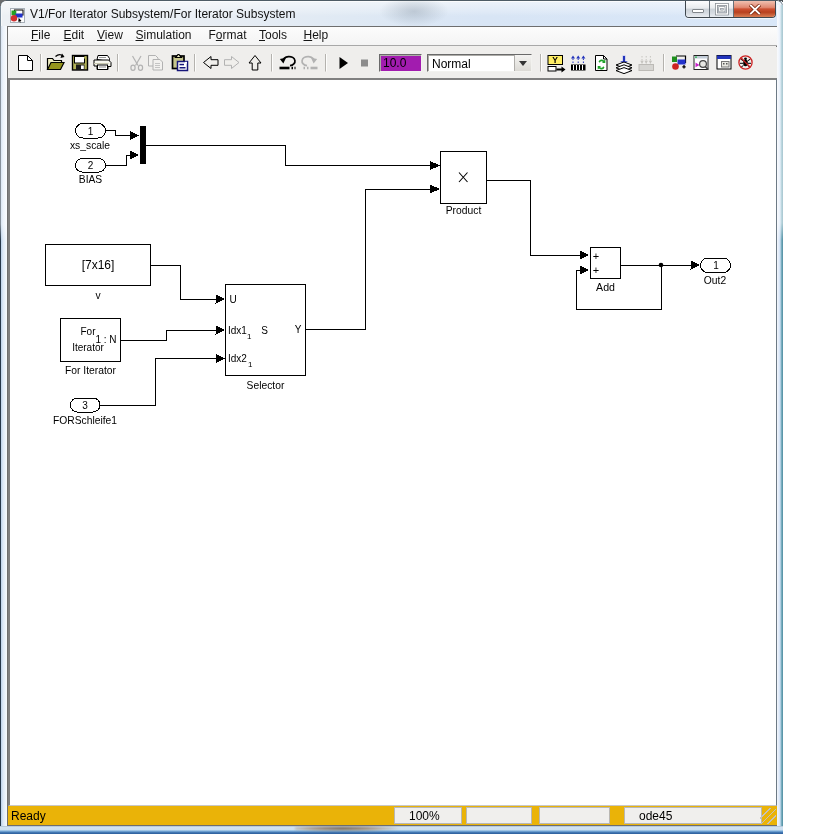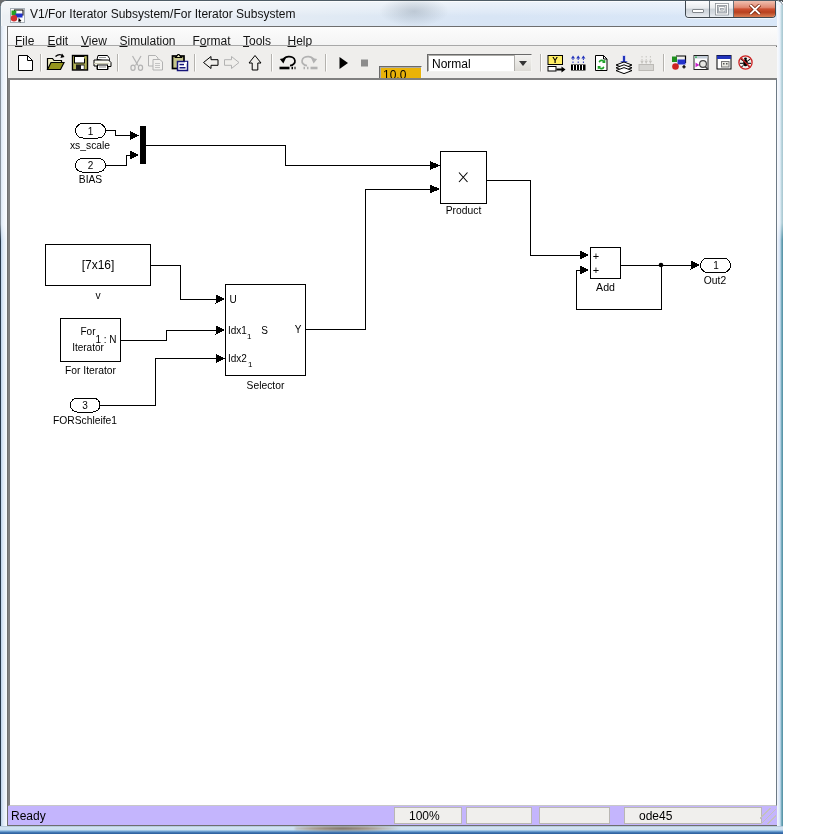--- a/index.html
+++ b/index.html
@@ -29,33 +29,33 @@
   #btn-max svg{position:absolute;left:5px;top:2px;}
   
   
   #brd-left{position:absolute;left:0;top:26px;width:7px;height:800px;background:linear-gradient(180deg,rgba(255,255,255,.45) 0 198px,rgba(255,255,255,0) 215px),linear-gradient(90deg,#25374a 0,#25374a 1px,#b9cfe8 1px,#dce8f6 3px,#e9f1fa 5px,#f7fafc 7px);}
   #brd-right{position:absolute;left:777px;top:5px;width:6px;height:821px;background:linear-gradient(180deg,rgba(255,255,255,.5) 0 218px,rgba(255,255,255,0) 235px),linear-gradient(90deg,#f2f6fa 0,#dfeafa 2px,#cfe0f5 3px,#79aebf 4.5px,#4d8ba0 6px);}
   #brd-bottom{position:absolute;left:0;top:826px;width:783px;height:8px;background:linear-gradient(180deg,#9db3c8 0,#d2e2f1 1px,#cde0f0 3.5px,#8fbce2 4.8px,#5b90c6 5.8px,#386ca9 6.8px,#2d5f9e 8px);}
   #brd-bottom .blob{position:absolute;left:295px;top:0px;width:105px;height:5px;background:radial-gradient(ellipse at 45% 50%,rgba(60,40,20,.75),rgba(120,70,20,.5) 40%,rgba(100,90,80,0) 75%);filter:blur(1px);}
   
   #client{position:absolute;left:7px;top:26px;width:770px;height:800px;background:#f0efed;border:1px solid #6e6e6e;}
   #menubar{position:absolute;left:0px;top:0px;width:769px;height:19px;background:linear-gradient(180deg,#fcfcfc,#f4f4f4);border-bottom:1px solid #a8a8a8;}
-  .menu{position:absolute;top:7px;font-size:12px;color:#151515;}
+  .menu{position:absolute;top:1px;font-size:12px;color:#151515;margin-left:16px;}
   .menu u{text-decoration:underline;text-underline-offset:1px;}
   #toolbar{position:absolute;left:0px;top:20px;width:769px;height:31px;background:#efeeec;}
   
-  #simtime{position:absolute;left:371px;top:7px;width:43px;height:18px;background:#eab308;border:1px solid #f2f2ef;border-top-color:#6a6a6a;border-left-color:#6a6a6a;box-shadow:inset 1px 1px 0 #adaca8;font-size:12px;padding:1px 0 0 3px;color:#000;margin-top:12px;}
+  #simtime{position:absolute;left:371px;top:7px;width:43px;height:18px;background:#a21caf;border:1px solid #f2f2ef;border-top-color:#6a6a6a;border-left-color:#6a6a6a;box-shadow:inset 1px 1px 0 #adaca8;font-size:12px;padding:1px 0 0 3px;color:#000;}
   #combo{position:absolute;left:419px;top:7px;width:105px;height:18px;background:#fff;border:1px solid #f2f2ef;border-top-color:#6a6a6a;border-left-color:#6a6a6a;box-shadow:inset 1px 1px 0 #adaca8;font-size:12px;}
   #combo .lbl{position:absolute;left:4px;top:2px;}
   #combo .btn{position:absolute;right:0px;top:0px;width:17px;height:16px;background:linear-gradient(180deg,#f4f3f1,#dcdad5);border:1px solid #9a9894;border-right:none;border-top:none;border-bottom:none;border-left-color:#b0aeaa;}
   #combo .btn:after{content:"";position:absolute;left:4px;top:6px;border-left:4px solid transparent;border-right:4px solid transparent;border-top:5px solid #333;}
   
   #canvas{position:absolute;left:0px;top:51px;width:769px;height:728px;background:#fff;border-top:2px solid #808080;border-left:2px solid #808080;border-right:1px solid #6d7a85;border-bottom:1px solid #c8c8c8;overflow:hidden;}
   
-  #statusbar{position:absolute;left:0px;top:779px;width:769px;height:19px;background:#c4b5fd;font-size:12px;color:#000;}
+  #statusbar{position:absolute;left:0px;top:779px;width:769px;height:19px;background:#eab308;font-size:12px;color:#000;}
   #statusbar .cell{position:absolute;top:1px;height:17px;border:1px solid #b9b7b3;background:#f0efed;font-size:12px;padding:1px 0 0 14px;}
   #grip{position:absolute;right:1px;bottom:1px;width:16px;height:16px;
     background:linear-gradient(135deg,transparent 0 7px,#c3c1bd 7px 8.2px,transparent 8.2px 11.5px,#c3c1bd 11.5px 12.7px,transparent 12.7px 16px,#c3c1bd 16px 17.2px,transparent 17.2px);}
 </style>
 </head>
 <body>
 <div id="win">
   <div id="titlebar">
     <div class="smudge"></div>
     <svg class="abs" style="left:9px;top:7px" width="15" height="15" viewBox="0 0 15 15">

